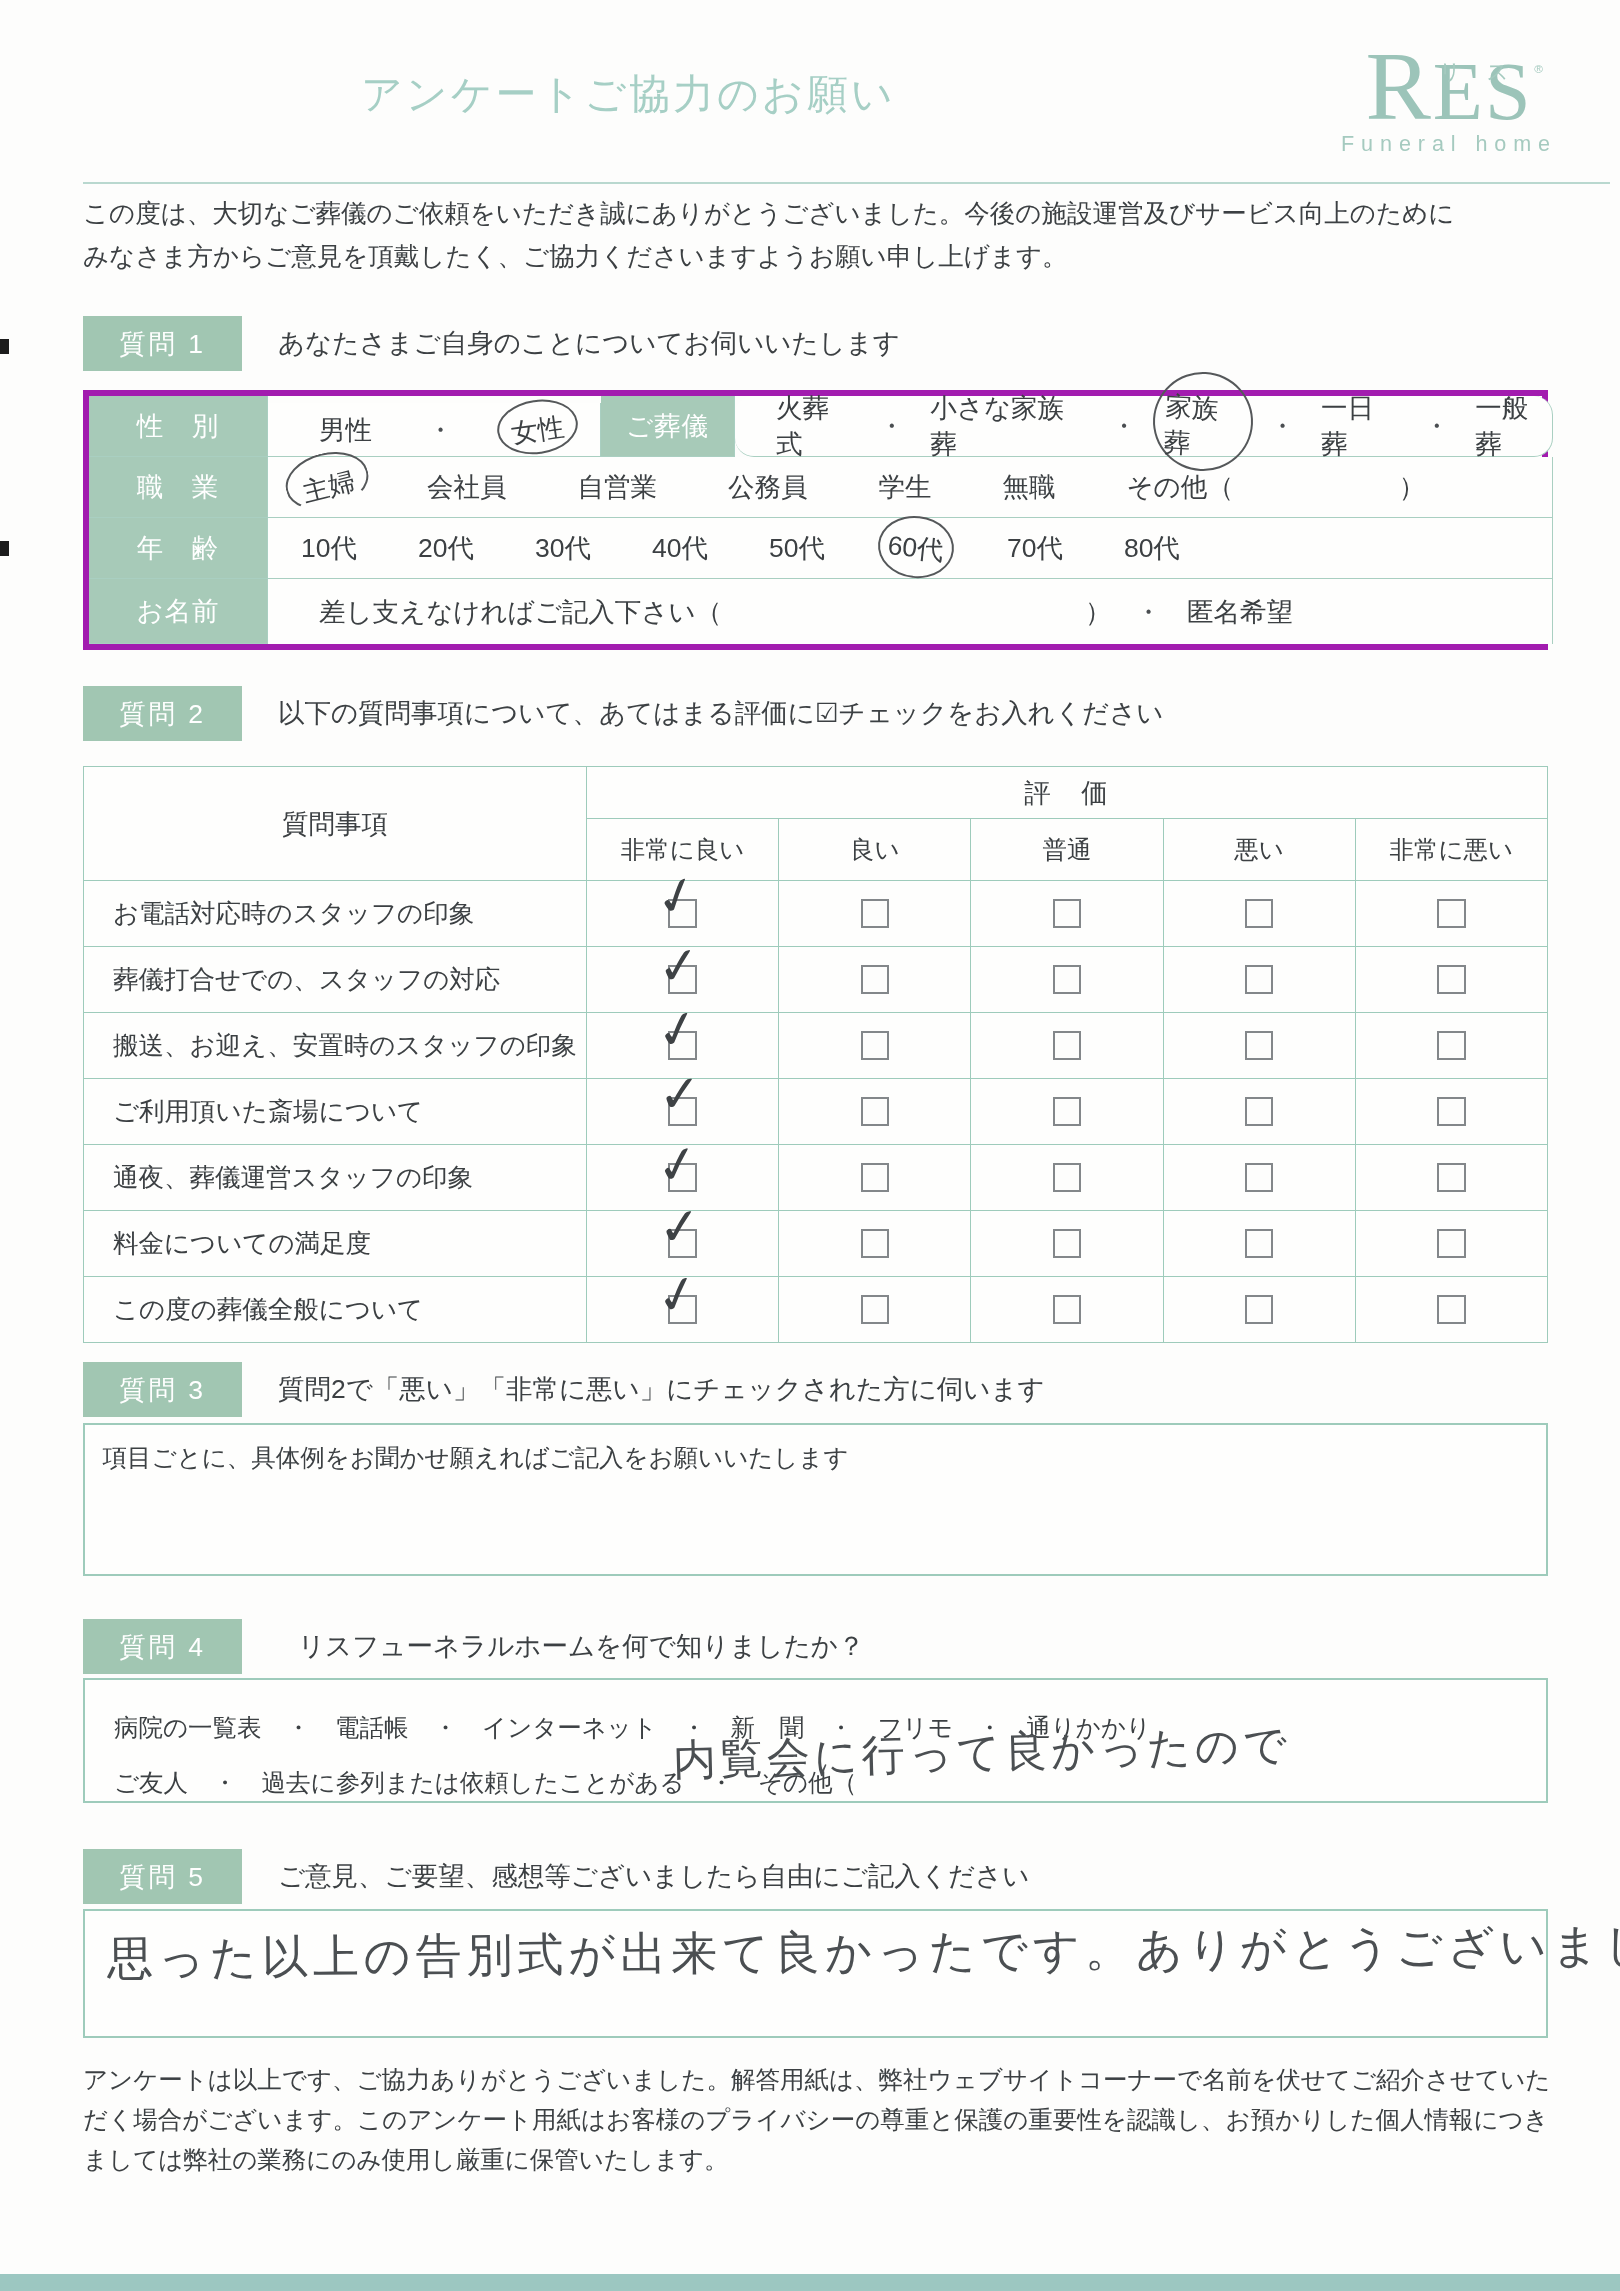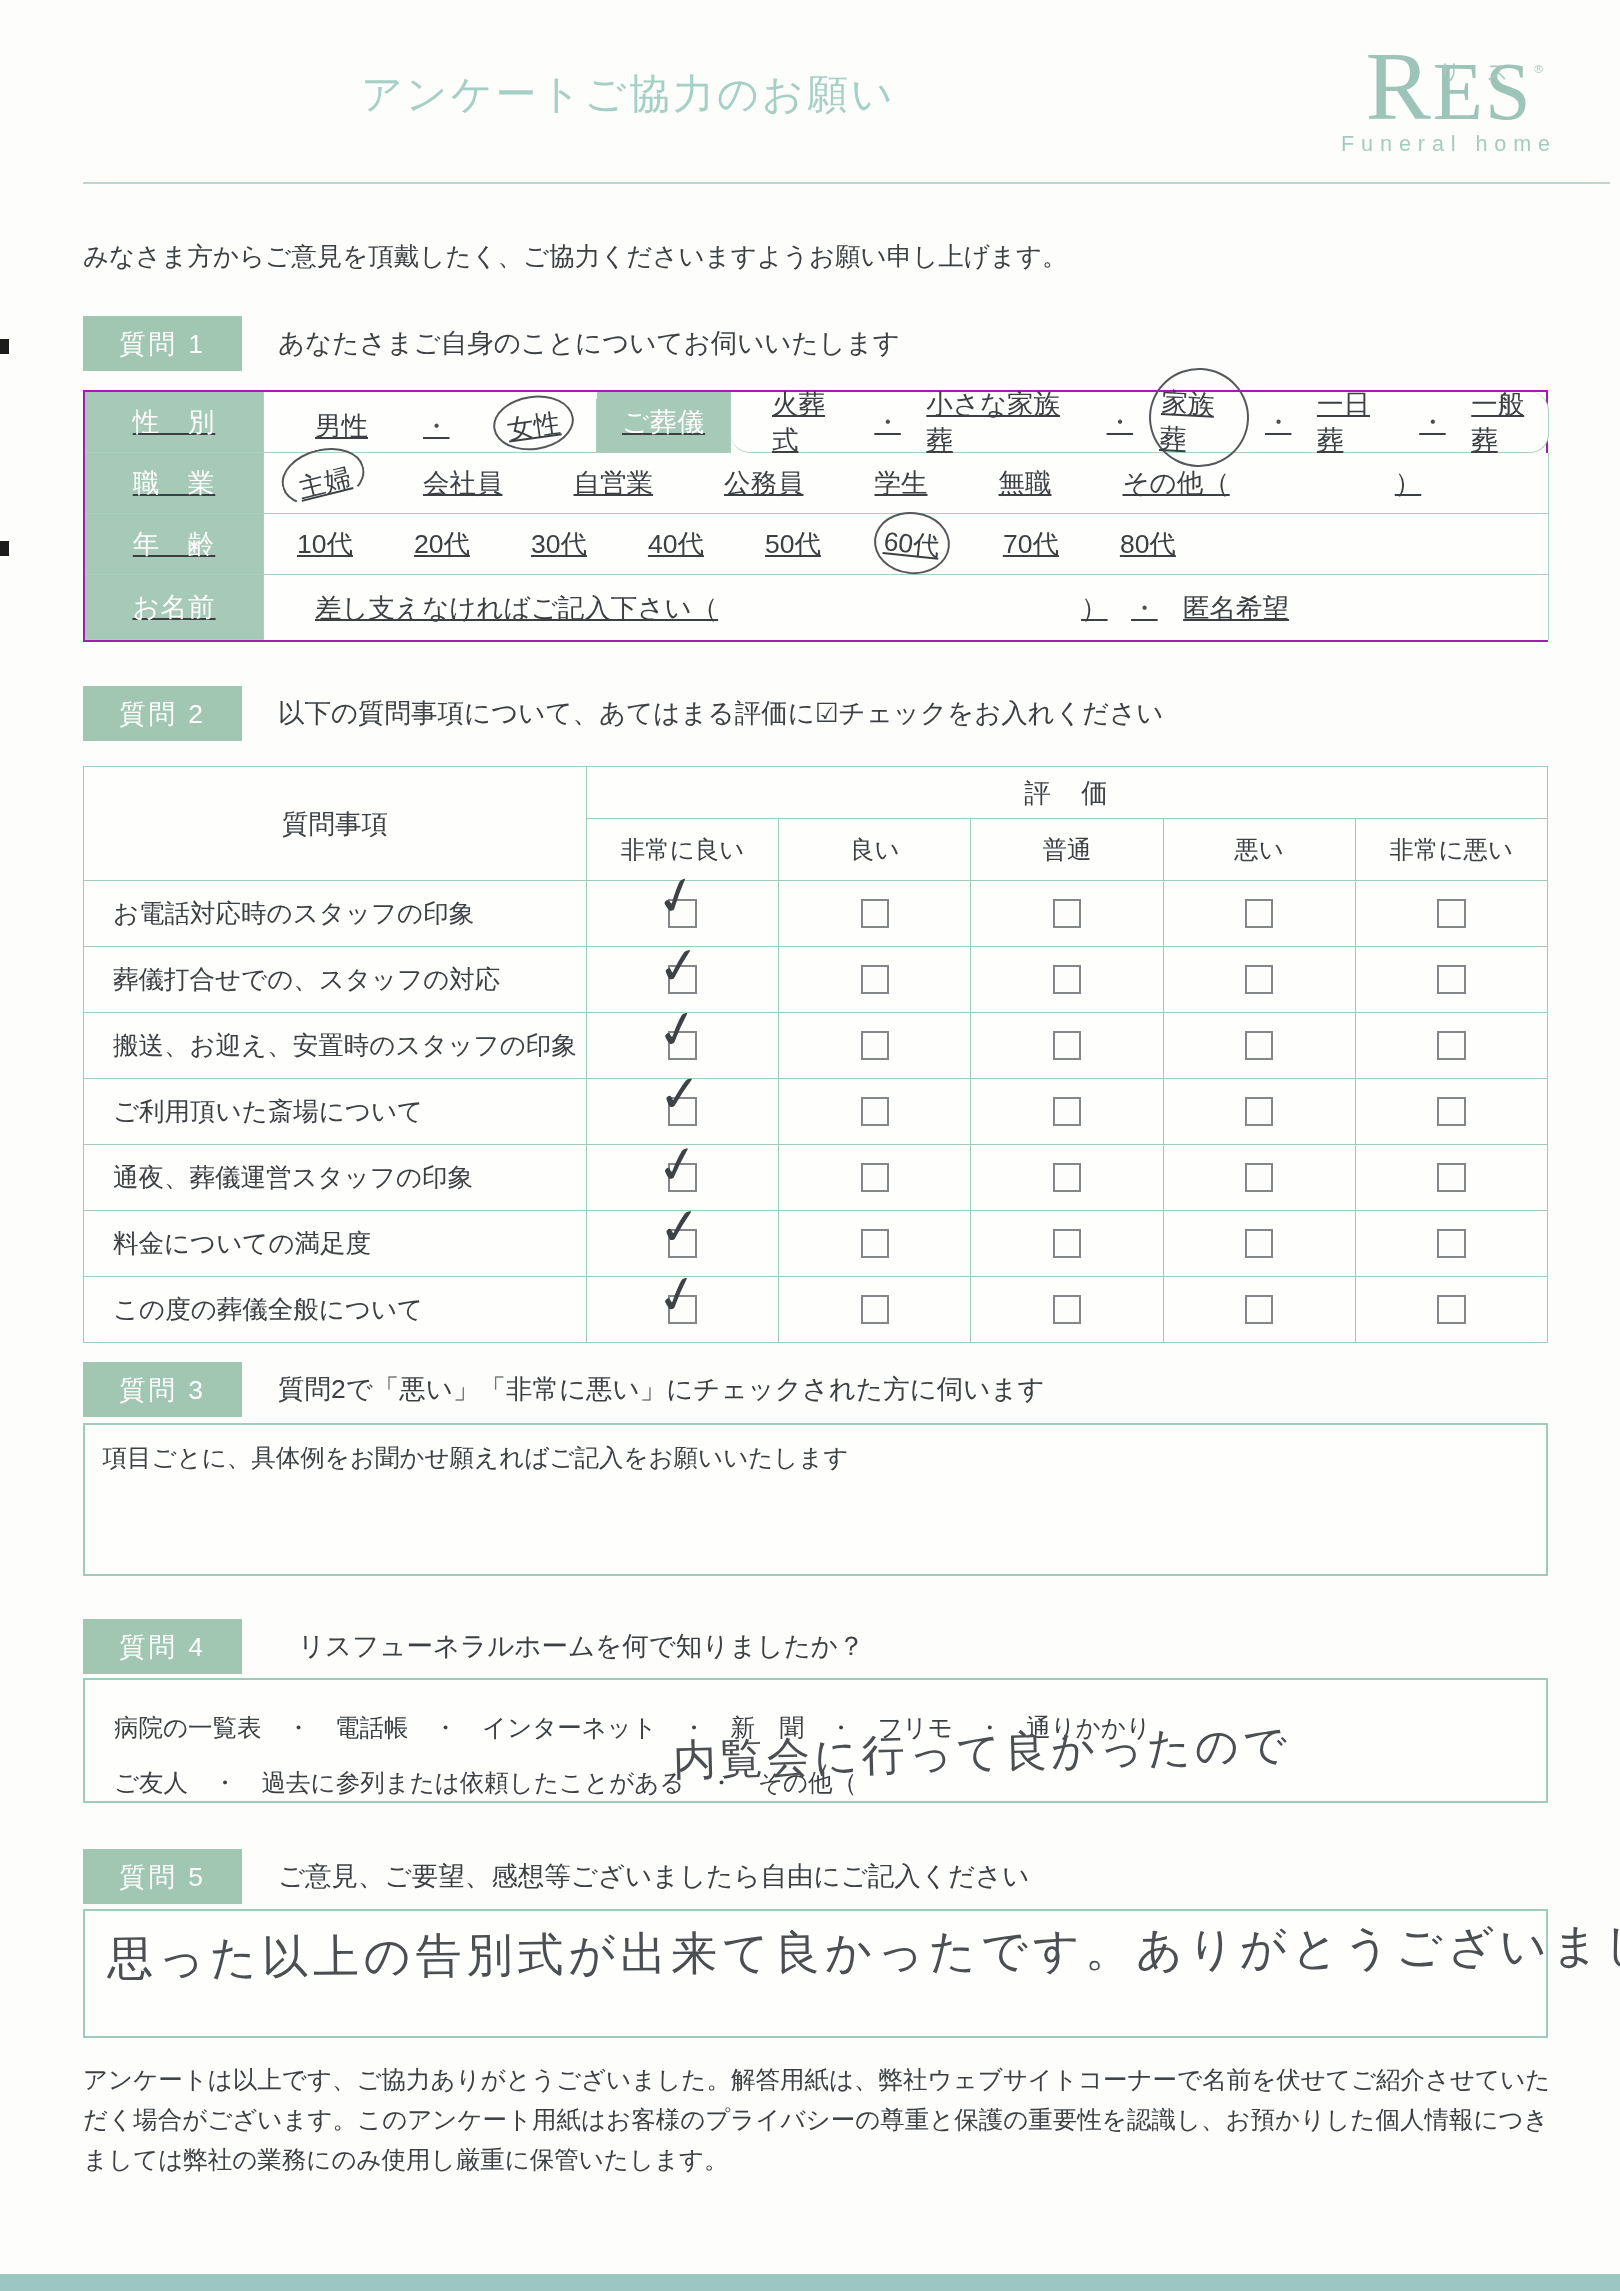--- a/index.html
+++ b/index.html
@@ -31,21 +31,21 @@
     display:flex; align-items:center; justify-content:center;
   }
   .q-head { position:absolute; left:278px; font-size:26.5px; margin:0; white-space:nowrap; }
 
   
   .t1 {
     position:absolute; left:83px; top:390px; width:1465px;
     display:grid;
     grid-template-columns:179px 333px 134px 818px;
     grid-template-rows:61px 61px 61px 65px;
-    border:2px solid #a21caf; box-sizing:border-box;text-decoration:underline;
+    border:6px solid #a21caf; box-sizing:border-box;
   }
   .t1 > div { border-right:1px solid #a9cfc1; border-bottom:1px solid #a9cfc1; box-sizing:border-box; }
   .t1 > div:last-child { border-bottom:none; }
   .t1 .lbl {
     background:#a7cab8; color:#fff; font-size:26.5px;
     display:flex; align-items:center; justify-content:center; letter-spacing:1px;
   }
   .t1 .cell { display:flex; align-items:center; font-size:26.5px; background:#fefefd; }
   .span3 { grid-column:2 / 5; }
   .gender { padding-left:51px; gap:55px;margin-top:7px; }
@@ -132,21 +132,21 @@
 
   <h1 class="title">アンケートご協力のお願い</h1>
   <div class="logo">
     <div class="logo-top"><span>リス</span><span class="reg">®</span></div>
     <div class="logo-main"><span class="r-cap">R</span><span>ES</span></div>
     <div class="logo-sub">Funeral home</div>
   </div>
   <div class="head-rule"></div>
 
   <p class="intro" style="top:192px;">
-    <br>
+    <span>この度は、大切なご葬儀のご依頼をいただき誠にありがとうございました。今後の施設運営及びサービス向上のために</span><br>
     <span>みなさま方からご意見を頂戴したく、ご協力くださいますようお願い申し上げます。</span>
   </p>
 
   <div class="badge" style="top:316px;">質問 1</div>
   <p class="q-head" style="top:316px; line-height:55px;">あなたさまご自身のことについてお伺いいたします</p>
 
   <div class="t1">
 
     <div class="lbl">性　別</div>
     <div class="cell gender">

